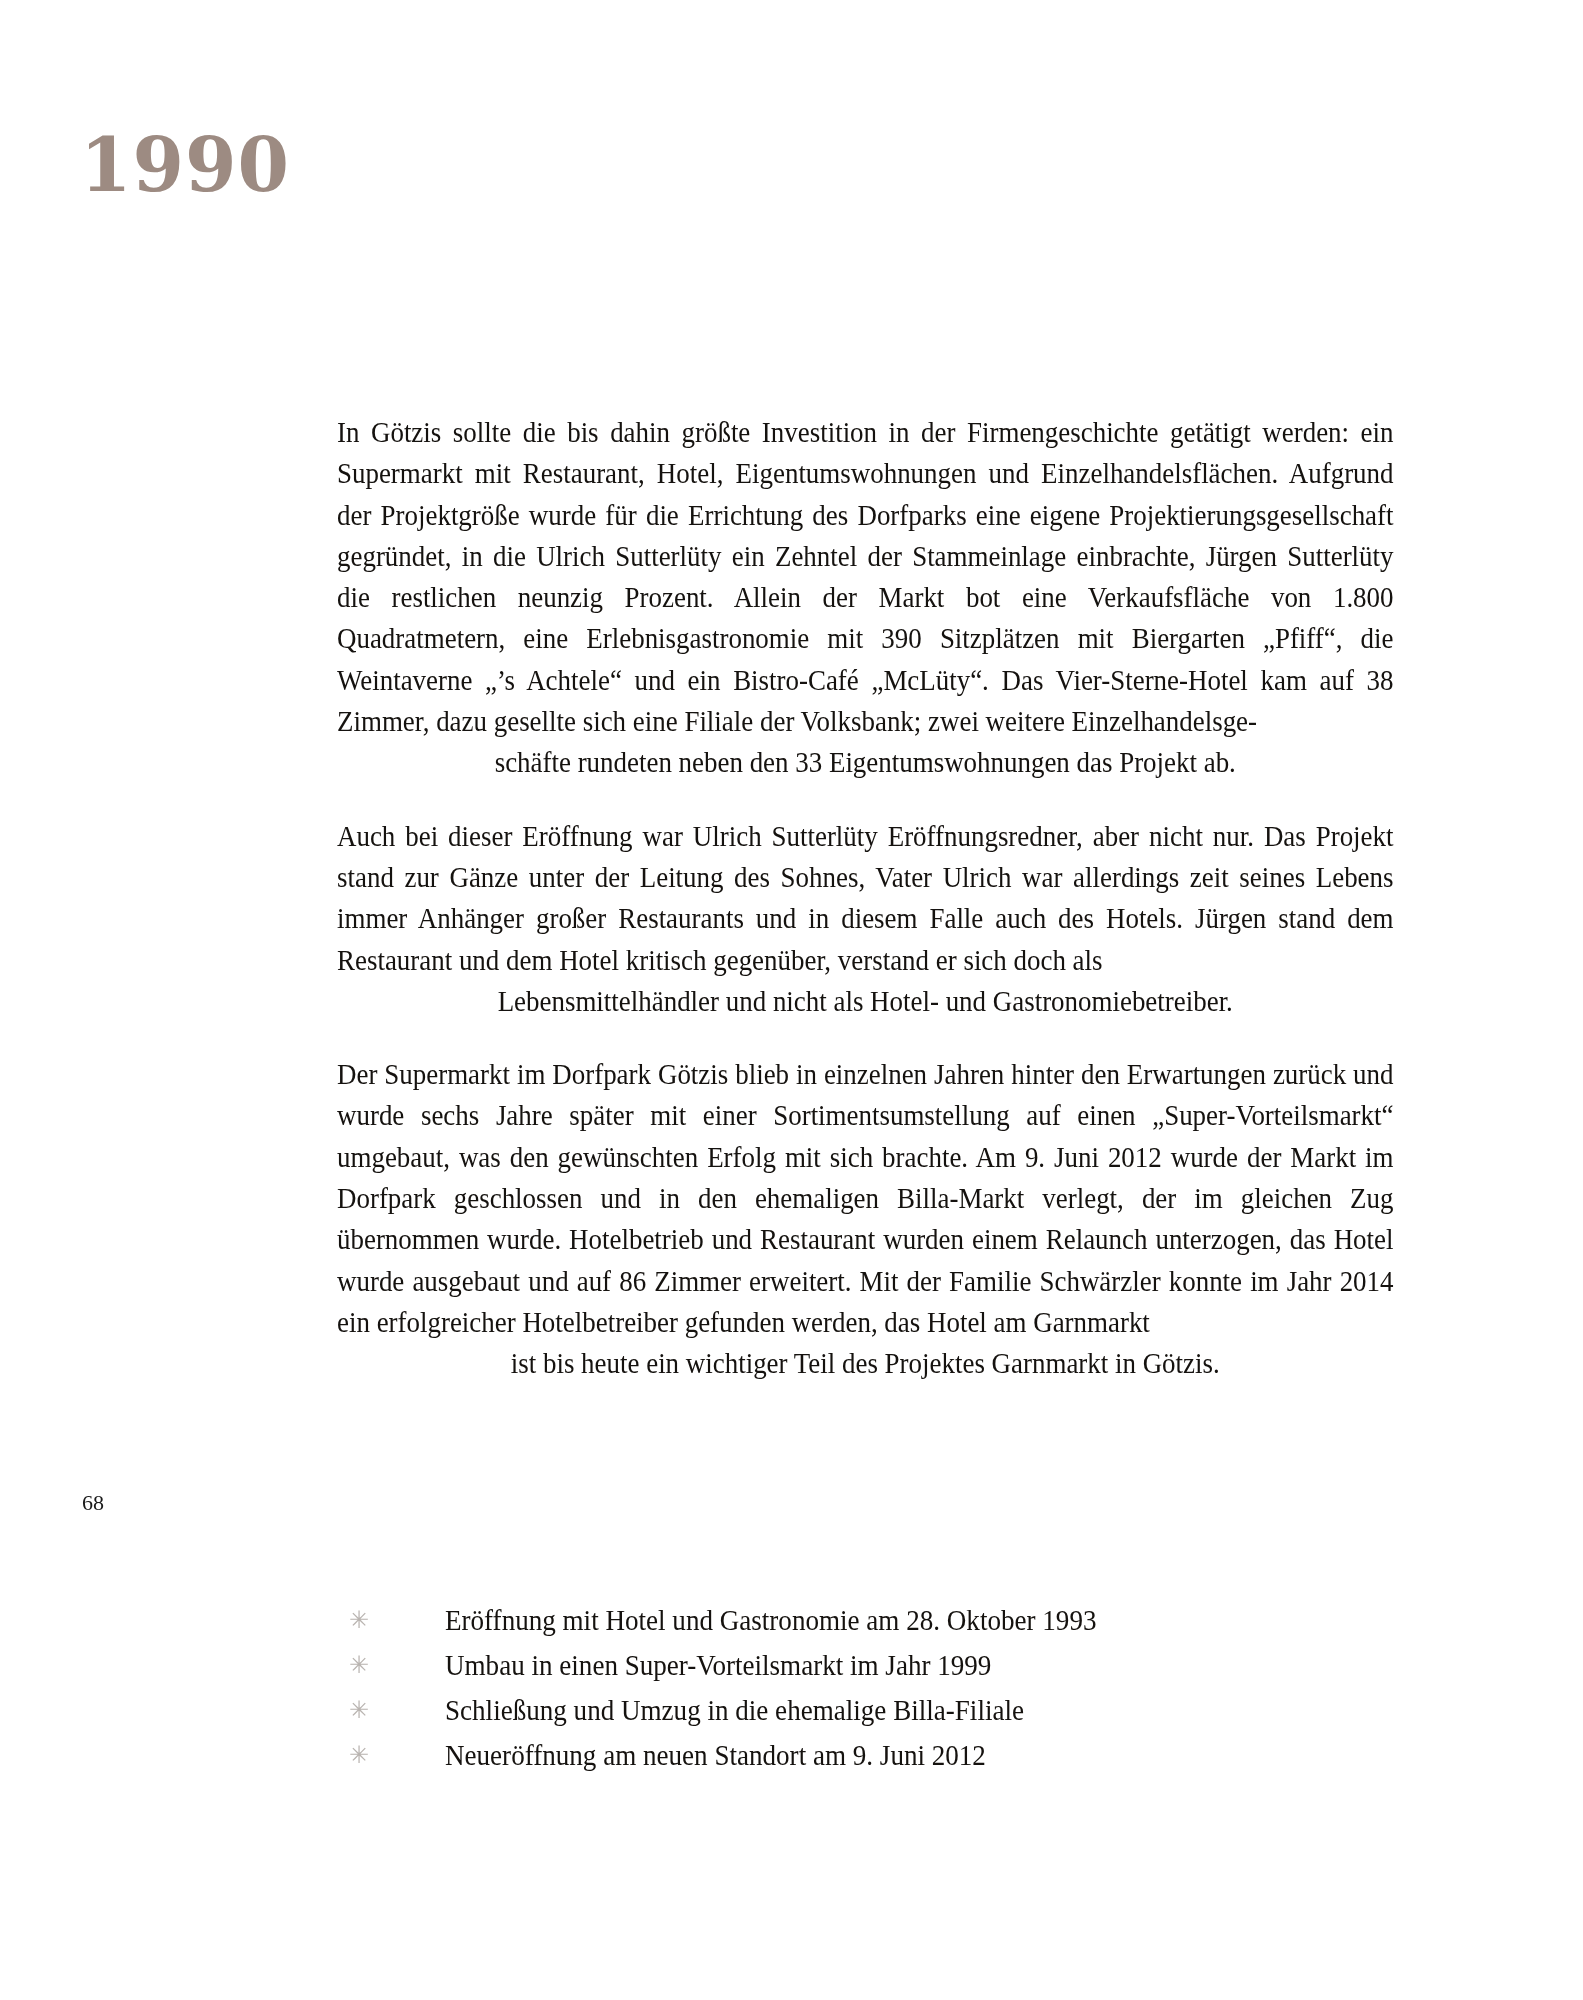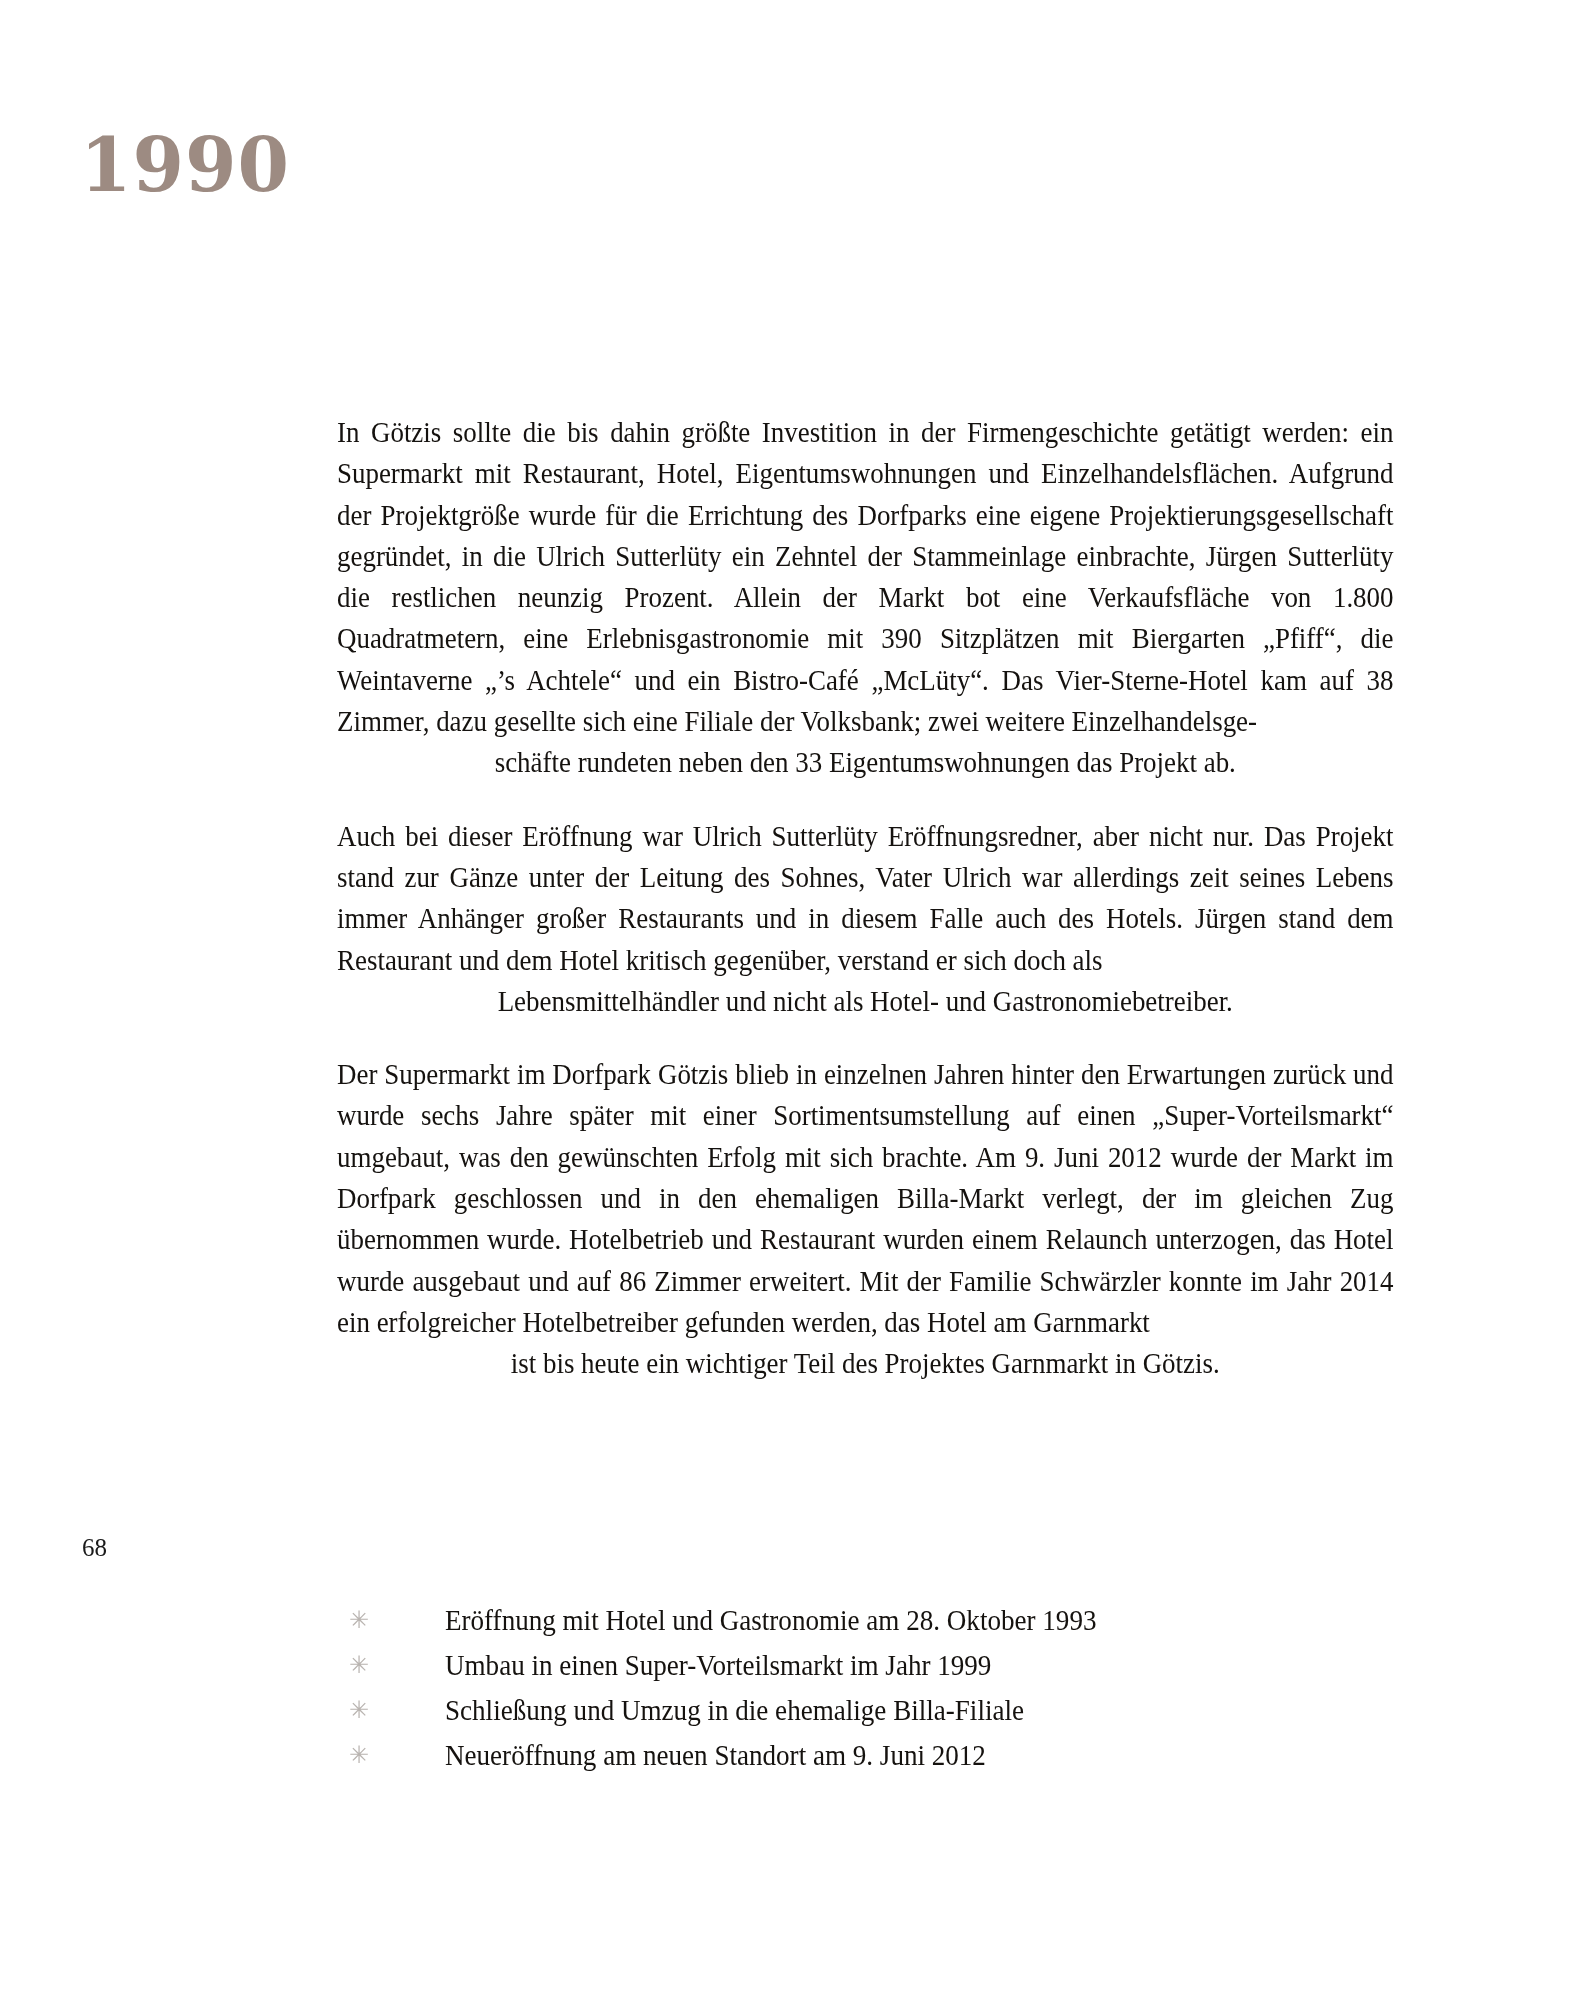--- a/index.html
+++ b/index.html
@@ -48,23 +48,23 @@
     line-height: 29.5px;
     color: #c4186f;
     letter-spacing: 0.1px;
   }
   .subheading .sline { display: block; white-space: nowrap; }
 
   
   .page-number {
     position: absolute;
     left: 82px;
-    top: 1534px;
+    top: 1490px;
     font-family: "Liberation Serif", "DejaVu Serif", serif;
-    font-size: 25px;
+    font-size: 22px;
     color: #1a1a1a;
   }
 
   
   .text-column {
     position: absolute;
     left: 329px;
     top: 412px;
     width: 1057px;
     margin-left: 8px;

